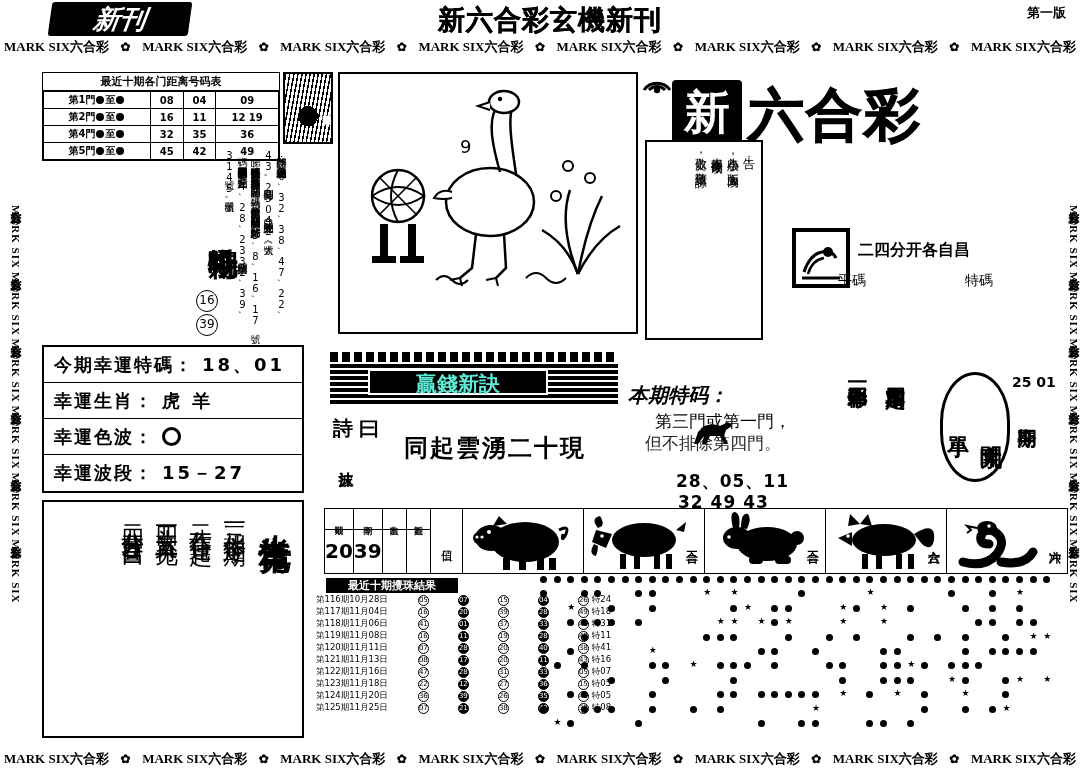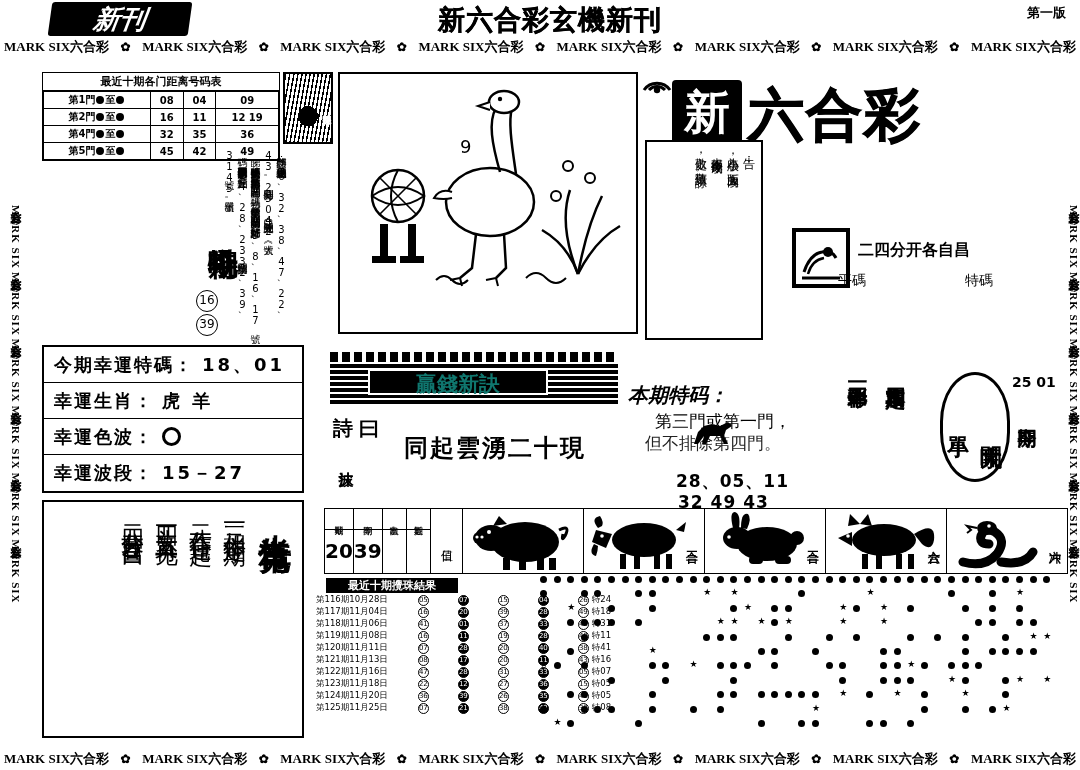--- a/index.html
+++ b/index.html
@@ -241,21 +241,21 @@
   .win-banner {
     position:absolute; left:330px; top:362px; width:288px; height:42px;
     background:#000;
   }
   .win-banner .stripes{
     position:absolute; inset:0;
     background:repeating-linear-gradient(0deg,#000 0 4px,#fff 4px 6px);
   }
   .win-banner .lbl {
     position:absolute; left:38px; top:7px; width:180px; height:26px;
-    background:#000; color:#0f766e; font-size:21px; font-weight:bold;
+    background:#000; color:#5eead4; font-size:21px; font-weight:bold;
     text-align:center; line-height:26px;
     border:2px solid #fff;
   }
   .win-arrows {
     position:absolute; left:330px; top:352px; width:288px; height:14px;
     background:repeating-linear-gradient(90deg,#000 0 8px,#fff 8px 12px);
   }
 
   .poem-label {
     position:absolute; left:333px; top:415px; font-size:20px; font-weight:bold;

